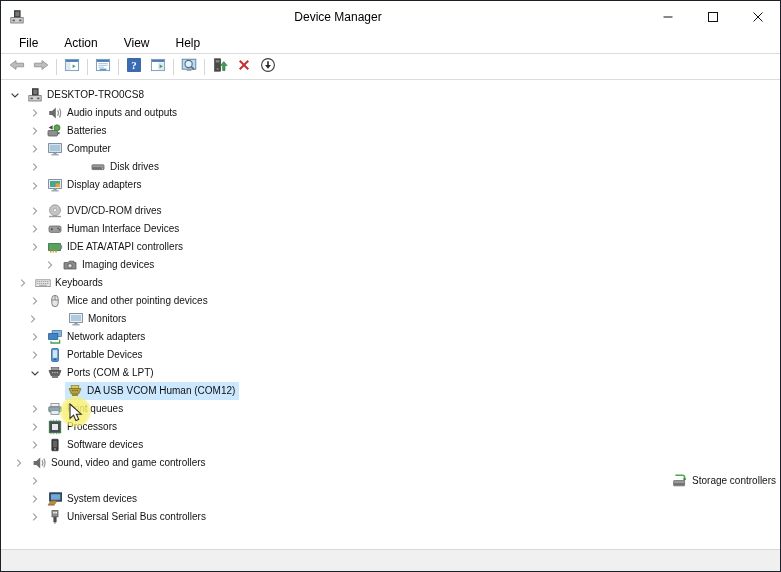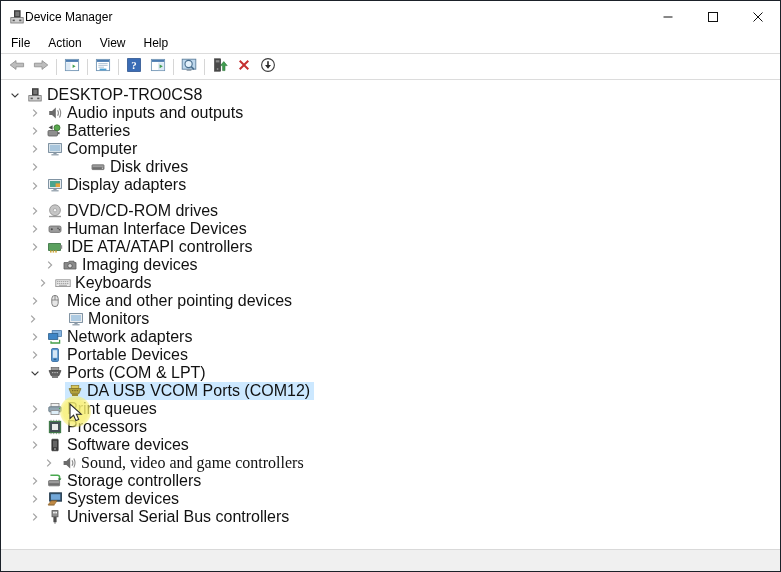--- a/index.html
+++ b/index.html
@@ -5,39 +5,39 @@
   * { margin:0; padding:0; box-sizing:border-box; }
   html,body { width:781px; height:572px; background:#fff; font-family:"Liberation Sans", sans-serif; }
   .window {
     position:relative; width:781px; height:572px;
     border:1px solid #1b2129; background:#fff; overflow:hidden;
     display:flex; flex-direction:column;
   }
   
   .titlebar { height:31px; background:#fff; display:flex; align-items:center; flex:0 0 auto; }
   .title-icon { width:16px; height:16px; margin-left:8px; flex:0 0 auto; }
-  .title-text { font-size:12px; color:#000; flex:1 1 auto; white-space:nowrap; }
+  .title-text { font-size:12px; color:#000; margin-left:6px; flex:1 1 auto; white-space:nowrap;text-align:center; }
   .win-controls { display:flex; height:31px; flex:0 0 auto; }
   .win-btn { width:45px; height:31px; display:flex; align-items:center; justify-content:center; }
   
   .menubar { height:22px; display:flex; align-items:center; border-bottom:1px solid #dcdcdc; flex:0 0 auto; padding-left:1px; }
-  .menu-item { font-size:12px; color:#000; padding:3px 9px; white-space:nowrap; }
+  .menu-item { font-size:12px; color:#000; padding:3px 9px; white-space:nowrap;margin-left:8px; }
   
   .toolbar { height:26px; display:flex; align-items:center; border-bottom:1px solid #dcdcdc; flex:0 0 auto; padding-left:4px; }
   .tb-btn { width:24px; height:24px; display:flex; align-items:center; justify-content:center; }
   .tb-sep { width:1px; height:16px; background:#d6d6d6; margin:0 3px; }
   
   .tree { position:relative; flex:1 1 auto; background:#fff; overflow:hidden; padding-top:6px; }
   .tree-row { height:18px; display:flex; align-items:center; white-space:nowrap; }
   .chev { width:16px; height:16px; margin-right:2px; flex:0 0 auto; }
   .chev svg, .tree-icon svg { display:block; }
   .row-sel { display:inline-flex; align-items:center; height:18px; padding:0 4px 0 2px; }
   .row-sel.selected { background:#cce8ff; }
   .tree-icon { width:16px; height:16px; margin-right:4px; flex:0 0 auto; }
-  .tree-label { font-size:16px; color:#111; line-height:18px; }
+  .tree-label { font-size:10px; color:#111; line-height:18px; }
   
   .statusbar { height:22px; background:#f0f0f0; border-top:1px solid #d9d9d9; flex:0 0 auto; font-size:12px; color:#444; padding-left:8px; display:flex; align-items:center; }
   
   .click-highlight {
     position:absolute; left:59px; top:395px; width:31px; height:31px; border-radius:50%;
     background:radial-gradient(circle, rgba(248,241,120,0.92) 0%, rgba(246,238,110,0.8) 55%, rgba(246,238,110,0.35) 78%, rgba(246,238,110,0) 100%);
     pointer-events:none; z-index:5;
   }
   .cursor { position:absolute; left:68px; top:402px; z-index:6; pointer-events:none; }
 </style>
@@ -332,21 +332,21 @@
         <span class="row-sel">
           <span class="tree-icon">
             <svg width="16" height="16" viewBox="0 0 16 16">
               <path d="M2 5.6 L6 5.6 L7.2 4.2 L12 4.2 L12 5.6 L14 5.6 L14 12 L2 12 Z" fill="#8a8a8a" stroke="#5a5a5a" stroke-width="0.8"></path>
               <circle cx="8" cy="8.8" r="2.2" fill="#d9d9d9" stroke="#4c4c4c" stroke-width="0.8"></circle>
             </svg>
           </span>
           <span class="tree-label">Imaging devices</span>
         </span>
       </div>
-      <div class="tree-row" style="padding-left: 34px;">
+      <div class="tree-row" style="padding-left: 14px;">
         <span class="chev">
           <svg width="16" height="16" viewBox="0 0 16 16">
             <path d="M6.2 4.6 L9.6 8 L6.2 11.4" fill="none" stroke="#a3a3a3" stroke-width="1.2"></path>
           </svg>
         </span>
         <span class="row-sel">
           <span class="tree-icon">
             <svg width="16" height="16" viewBox="0 0 16 16">
               <rect x="0.8" y="4.8" width="14.4" height="6.8" fill="#ececec" stroke="#8a8a8a" stroke-width="0.8"></rect>
               <g fill="#a8a8a8">
@@ -464,21 +464,21 @@
           <span class="tree-icon">
             <svg width="16" height="16" viewBox="0 0 16 16">
               <rect x="4.2" y="2.6" width="7.6" height="3" fill="#d8c65c" stroke="#8f7d22" stroke-width="0.7"></rect>
               <path d="M2 5.6 L14 5.6 L11.8 10.8 L4.2 10.8 Z" fill="#b3a23c" stroke="#76671c" stroke-width="0.7"></path>
               <circle cx="5.8" cy="7.6" r="0.55" fill="#574c12"></circle>
               <circle cx="8" cy="7.6" r="0.55" fill="#574c12"></circle>
               <circle cx="10.2" cy="7.6" r="0.55" fill="#574c12"></circle>
               <rect x="5" y="10.8" width="6" height="2.2" fill="#9a8a2e"></rect>
             </svg>
           </span>
-          <span class="tree-label">DA USB VCOM Ports (COM12)</span>
+          <span class="tree-label">DA USB VCOM Human (COM12)</span>
         </span>
       </div>
       <div class="tree-row" style="padding-left: 26px;">
         <span class="chev">
           <svg width="16" height="16" viewBox="0 0 16 16">
             <path d="M6.2 4.6 L9.6 8 L6.2 11.4" fill="none" stroke="#a3a3a3" stroke-width="1.2"></path>
           </svg>
         </span>
         <span class="row-sel">
           <span class="tree-icon">
@@ -528,38 +528,38 @@
           <span class="tree-icon">
             <svg width="16" height="16" viewBox="0 0 16 16">
               <rect x="4.8" y="2.2" width="6.4" height="11.6" rx="0.6" fill="#3a3a3a" stroke="#222" stroke-width="0.6"></rect>
               <rect x="6" y="3.8" width="4" height="6.4" fill="#636363"></rect>
               <circle cx="8" cy="12" r="0.9" fill="#9c9c9c"></circle>
             </svg>
           </span>
           <span class="tree-label">Software devices</span>
         </span>
       </div>
-      <div class="tree-row" style="padding-left: 40px; font-family: Liberation Serif, serif;">
+      <div class="tree-row" style="padding-left: 10px;">
         <span class="chev">
           <svg width="16" height="16" viewBox="0 0 16 16">
             <path d="M6.2 4.6 L9.6 8 L6.2 11.4" fill="none" stroke="#a3a3a3" stroke-width="1.2"></path>
           </svg>
         </span>
         <span class="row-sel">
           <span class="tree-icon">
             <svg width="16" height="16" viewBox="0 0 16 16">
               <path d="M2.6 6 L5.4 6 L9.2 2.6 L9.2 13.4 L5.4 10 L2.6 10 Z" fill="#6b6b6b"></path>
               <path d="M11 5.2 Q12.8 8 11 10.8" fill="none" stroke="#8d8d8d" stroke-width="1.1"></path>
               <path d="M12.8 3.6 Q15.2 8 12.8 12.4" fill="none" stroke="#8d8d8d" stroke-width="1.1"></path>
             </svg>
           </span>
           <span class="tree-label">Sound, video and game controllers</span>
         </span>
       </div>
-      <div class="tree-row" style="padding-left: 26px;">
+      <div class="tree-row" style="padding-left: 26px; justify-content: space-between;">
         <span class="chev">
           <svg width="16" height="16" viewBox="0 0 16 16">
             <path d="M6.2 4.6 L9.6 8 L6.2 11.4" fill="none" stroke="#a3a3a3" stroke-width="1.2"></path>
           </svg>
         </span>
         <span class="row-sel">
           <span class="tree-icon">
             <svg width="16" height="16" viewBox="0 0 16 16">
               <path d="M3.4 2.2 L10.4 2.2 Q12.6 2.2 12.6 4.4 L12.6 6.6" fill="none" stroke="#49a84f" stroke-width="1.6"></path>
               <path d="M10.8 5.4 L12.6 8 L14.4 5.4 Z" fill="#2f7a36"></path>

